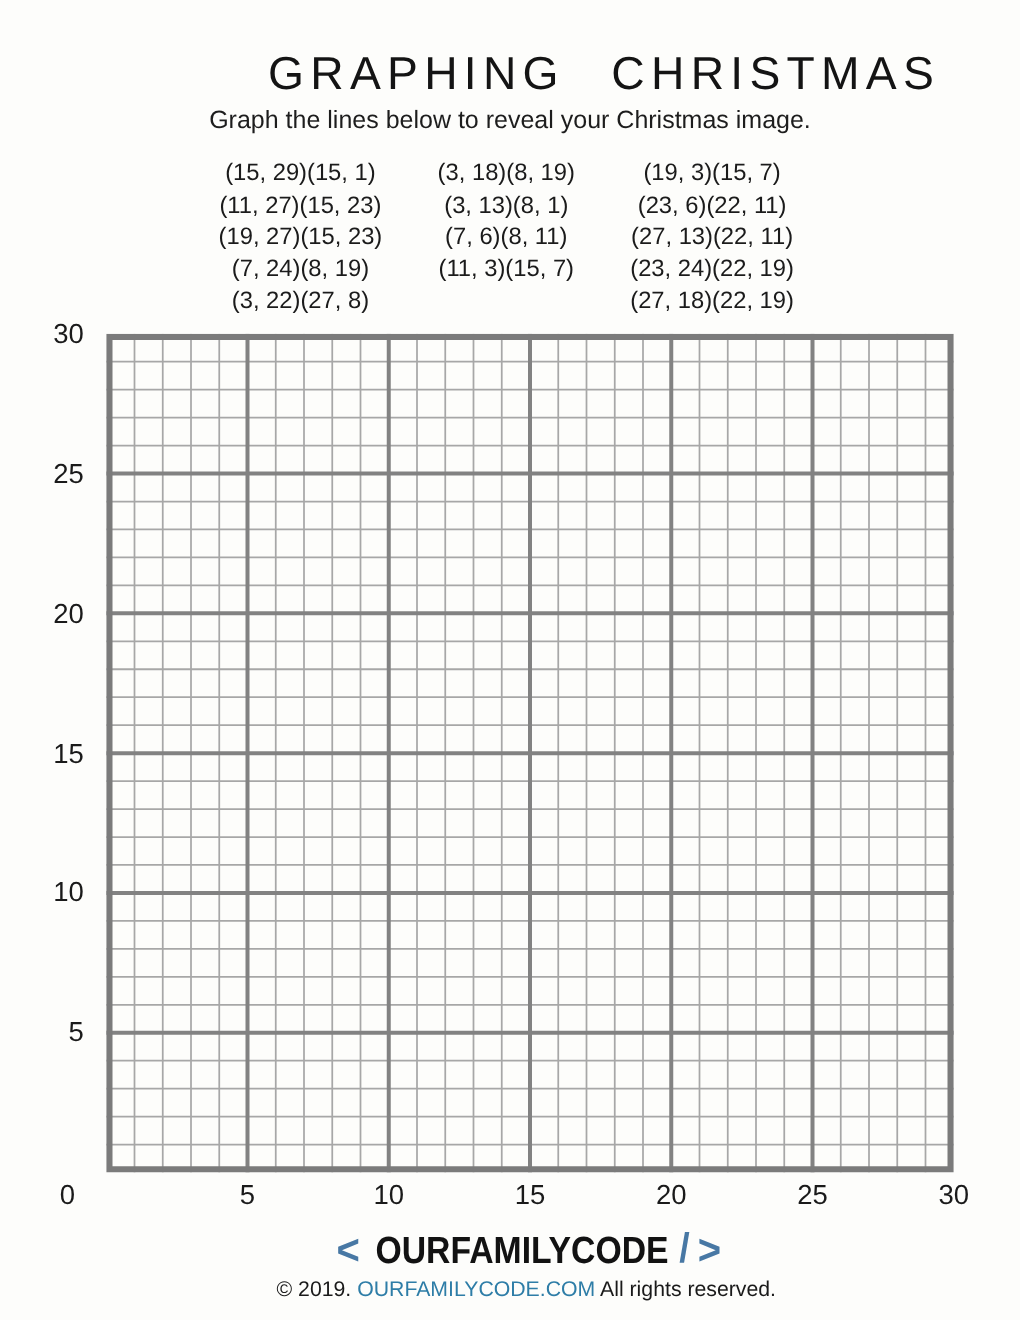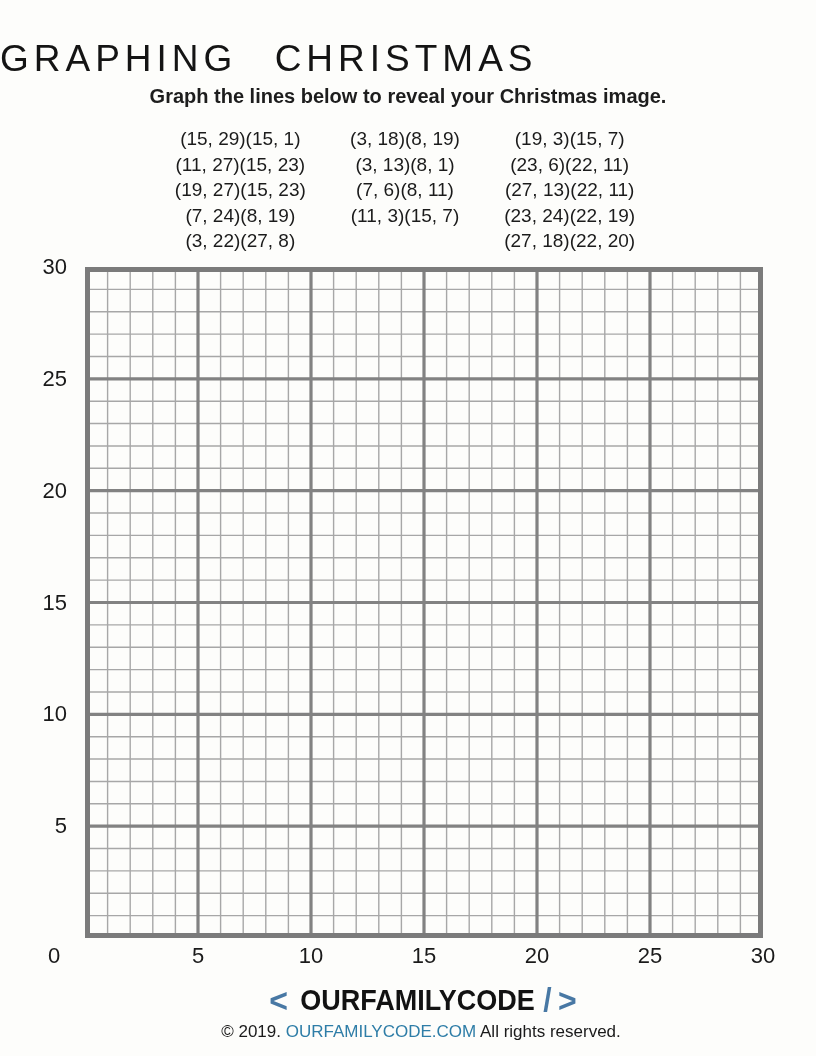--- a/index.html
+++ b/index.html
@@ -8,29 +8,30 @@
     background: #fdfdfb;
     font-family: "Liberation Sans", sans-serif;
     color: #161616;
     position: relative;
     overflow: hidden;
   }
   .page { position: absolute; inset: 0; }
 
   .title {
     position: absolute; top: 38px; left: 0; width: 724px;
-    margin: 0; text-align: left;
+    margin: 0; text-align: right;
     font-size: 37px; font-weight: 500;
     letter-spacing: 5px; word-spacing: 22px;
     color: #141414;
+    padding-left: 28px;
   }
   .subtitle {
     position: absolute; top: 85px; left: 0; width: 816px;
     margin: 0; text-align: center;
-    font-size: 20px; font-weight: 700; color: #1d1d1d;
+    font-size: 20px; font-weight: 400; color: #1d1d1d;
   }
 
   .coords {
     position: absolute; left: 158px; top: 126px; width: 494px;
     display: flex; justify-content: space-between;
   }
   .coord-col { width: 170px; text-align: center; }
   .coord-line {
     font-size: 19px; line-height: 25.5px; color: #1b1b1b;
     white-space: nowrap;
@@ -98,21 +99,21 @@
         <div class="coord-line">(3, 18)(8, 19)</div>
         <div class="coord-line">(3, 13)(8, 1)</div>
         <div class="coord-line">(7, 6)(8, 11)</div>
         <div class="coord-line">(11, 3)(15, 7)</div>
       </div>
       <div class="coord-col">
         <div class="coord-line">(19, 3)(15, 7)</div>
         <div class="coord-line">(23, 6)(22, 11)</div>
         <div class="coord-line">(27, 13)(22, 11)</div>
         <div class="coord-line">(23, 24)(22, 19)</div>
-        <div class="coord-line">(27, 18)(22, 20)</div>
+        <div class="coord-line">(27, 18)(22, 19)</div>
       </div>
     </div>
 
   <div class="grid">
       <svg width="678" height="671" viewBox="0 0 678 671">
         <line x1="22.6" y1="0" x2="22.6" y2="671" stroke="#a7a7a7" stroke-width="1.4"></line>
         <line x1="45.2" y1="0" x2="45.2" y2="671" stroke="#a7a7a7" stroke-width="1.4"></line>
         <line x1="67.80000000000001" y1="0" x2="67.80000000000001" y2="671" stroke="#a7a7a7" stroke-width="1.4"></line>
         <line x1="90.4" y1="0" x2="90.4" y2="671" stroke="#a7a7a7" stroke-width="1.4"></line>
         <line x1="135.60000000000002" y1="0" x2="135.60000000000002" y2="671" stroke="#a7a7a7" stroke-width="1.4"></line>

